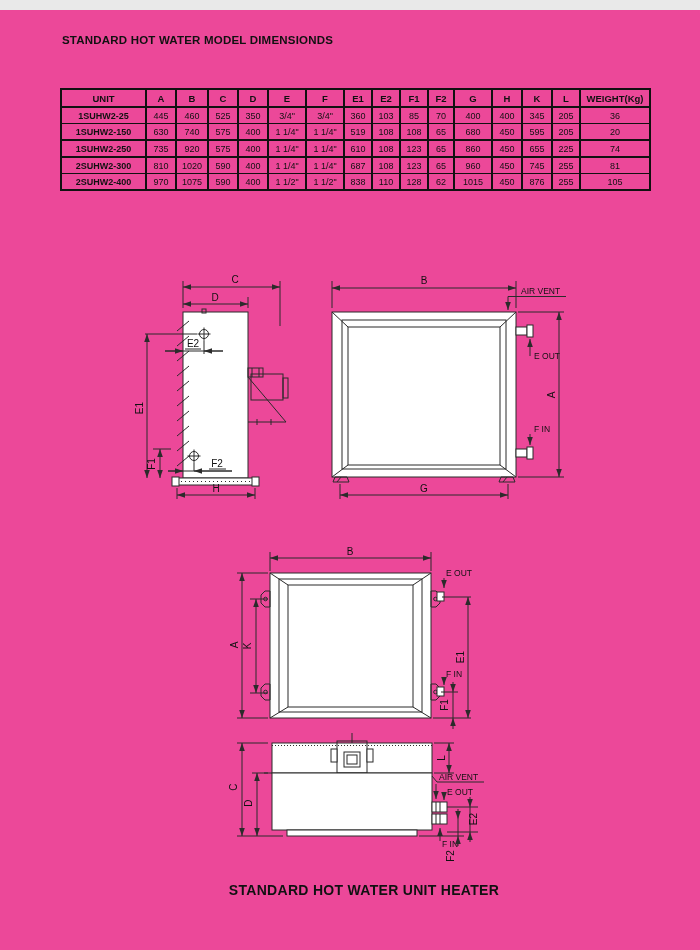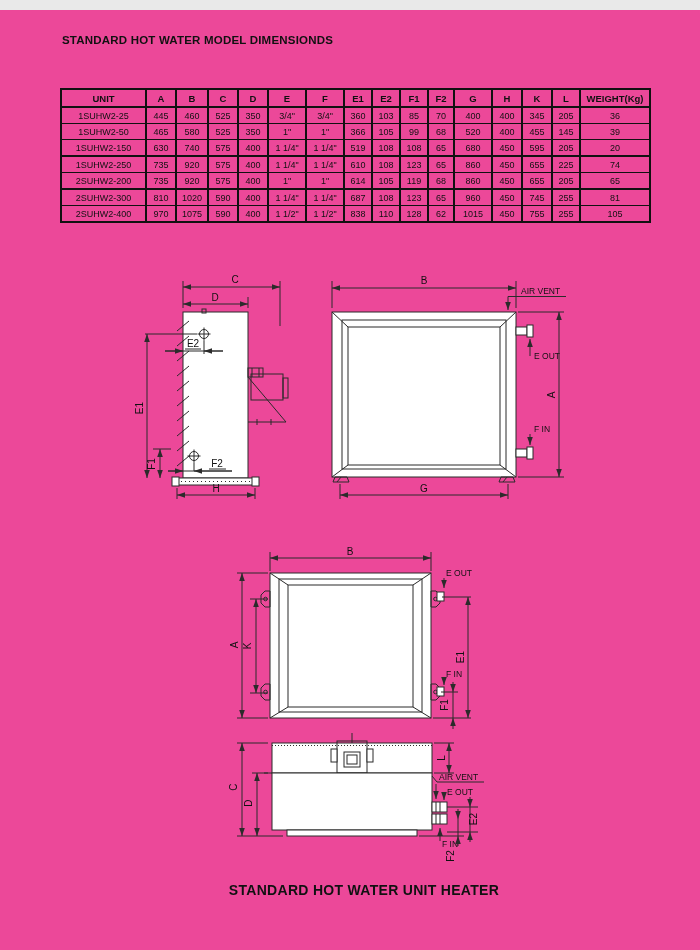--- a/index.html
+++ b/index.html
@@ -6,21 +6,21 @@
   #page{position:relative;width:700px;height:950px;background:#ec4899;margin:10px auto;
         font-family:"Liberation Sans",sans-serif;color:#111;overflow:hidden;}
   #doc-title{position:absolute;left:62px;top:24px;font-size:11.5px;font-weight:bold;letter-spacing:.2px;}
   #dim-table{position:absolute;left:60px;top:78px;width:589px;border-collapse:collapse;
              table-layout:fixed;border:2px solid #111;padding-left:28px;}
   #dim-table th,#dim-table td{border-left:2px solid #111;border-top:1px solid #111;
              text-align:center;vertical-align:middle;padding:0;font-size:9px;height:15px;
              white-space:nowrap;overflow:hidden;}
   #dim-table th{font-size:9.5px;font-weight:bold;height:16px;}
   #dim-table tr.gs td{border-top:2px solid #111;}
-  #dim-table td.unit{font-weight:normal;text-align:center;}
+  #dim-table td.unit{font-weight:bold;text-align:center;}
   svg{position:absolute;overflow:visible;}
   svg line,svg rect,svg circle,svg polygon,svg polyline,svg path.ln{stroke:#2b2b2b;fill:none;stroke-width:1;}
   svg rect.wh{fill:#ffffff;}
   svg text{stroke:none;fill:#111;font-family:"Liberation Sans",sans-serif;}
   text.dim{font-size:10px;}
   text.lbl{font-size:8.5px;}
   #caption{position:absolute;left:0;top:872px;width:700px;text-align:center;
            padding-left:28px;box-sizing:border-box;font-size:14px;font-weight:bold;letter-spacing:.3px;}
 </style>
 </head>
@@ -82,38 +82,20 @@
           <td>103</td>
           <td>85</td>
           <td>70</td>
           <td>400</td>
           <td>400</td>
           <td>345</td>
           <td>205</td>
           <td>36</td>
         </tr>
         <tr>
-          <td class="unit">1SUHW2-50</td>
-          <td>465</td>
-          <td>580</td>
-          <td>525</td>
-          <td>350</td>
-          <td>1"</td>
-          <td>1"</td>
-          <td>366</td>
-          <td>105</td>
-          <td>99</td>
-          <td>68</td>
-          <td>520</td>
-          <td>400</td>
-          <td>455</td>
-          <td>145</td>
-          <td>39</td>
-        </tr>
-        <tr>
           <td class="unit">1SUHW2-150</td>
           <td>630</td>
           <td>740</td>
           <td>575</td>
           <td>400</td>
           <td>1 1/4"</td>
           <td>1 1/4"</td>
           <td>519</td>
           <td>108</td>
           <td>108</td>
@@ -135,38 +117,20 @@
           <td>610</td>
           <td>108</td>
           <td>123</td>
           <td>65</td>
           <td>860</td>
           <td>450</td>
           <td>655</td>
           <td>225</td>
           <td>74</td>
         </tr>
-        <tr>
-          <td class="unit">2SUHW2-200</td>
-          <td>735</td>
-          <td>920</td>
-          <td>575</td>
-          <td>400</td>
-          <td>1"</td>
-          <td>1"</td>
-          <td>614</td>
-          <td>105</td>
-          <td>119</td>
-          <td>68</td>
-          <td>860</td>
-          <td>450</td>
-          <td>655</td>
-          <td>205</td>
-          <td>65</td>
-        </tr>
         <tr class="gs">
           <td class="unit">2SUHW2-300</td>
           <td>810</td>
           <td>1020</td>
           <td>590</td>
           <td>400</td>
           <td>1 1/4"</td>
           <td>1 1/4"</td>
           <td>687</td>
           <td>108</td>
@@ -185,21 +149,21 @@
           <td>590</td>
           <td>400</td>
           <td>1 1/2"</td>
           <td>1 1/2"</td>
           <td>838</td>
           <td>110</td>
           <td>128</td>
           <td>62</td>
           <td>1015</td>
           <td>450</td>
-          <td>755</td>
+          <td>876</td>
           <td>255</td>
           <td>105</td>
         </tr>
       </tbody>
   </table>
 
   <svg style="left:135px;top:258px" width="190" height="250" viewBox="0 0 190 250">
     <defs>
       <marker id="ar1" viewBox="0 0 8 8" refX="8" refY="4" markerWidth="8" markerHeight="8" markerUnits="userSpaceOnUse" orient="auto-start-reverse">
         <path d="M0,1.2 L8,4 L0,6.8 Z" fill="#2b2b2b"></path>

